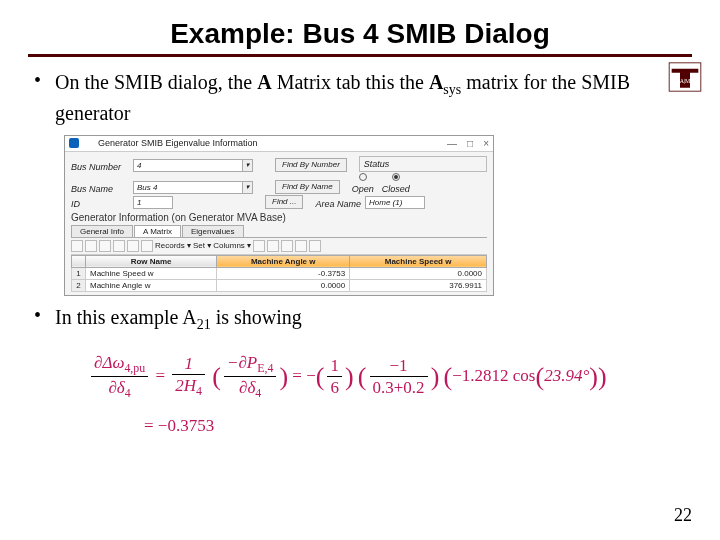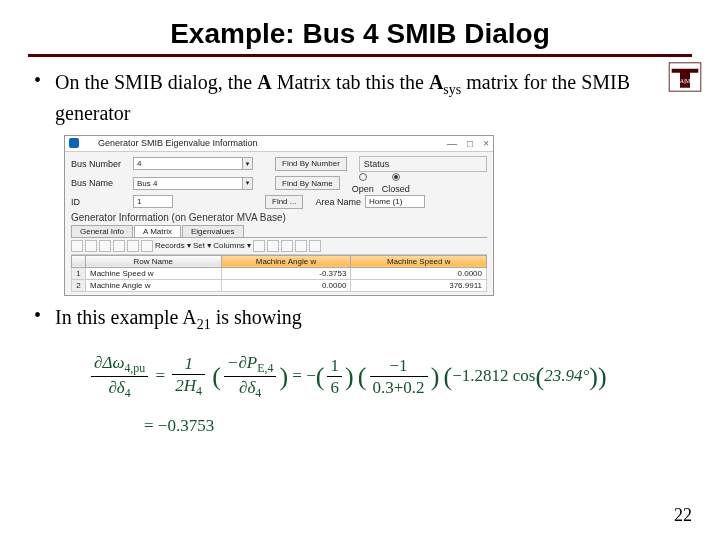--- a/index.html
+++ b/index.html
@@ -12,42 +12,42 @@
 .bullet{font-family:'Times New Roman',serif;font-size:20px;color:#000;margin:6px 0 8px 6px;display:flex;}
 .bullet .dot{margin-right:14px;}
 .bullet .txt{line-height:1.35;}
 sub{font-size:0.7em;}
 .dialog{margin:2px 0 8px 36px;width:430px;border:1px solid #999;background:#f4f4f4;font-family:'Segoe UI',Tahoma,sans-serif;font-size:9px;color:#222;}
 .dlg-title{background:#fff;border-bottom:1px solid #ccc;padding:2px 4px;display:flex;align-items:center;justify-content:space-between;}
 .dlg-title-left{display:flex;align-items:center;gap:19px;}
 .cicon{width:10px;height:10px;background:#0b62b8;border-radius:2px;display:inline-block;}
 .wctl{display:flex;gap:10px;color:#666;font-size:10px;}
 .dlg-body{padding:3px 6px;}
-.row{display:flex;align-items:center;margin:1px 0;}
+.row{display:flex;align-items:flex-end;margin:1px 0;font-style:italic;}
 .lbl{width:62px;}
 .input{background:#fff;border:1px solid #aaa;height:13px;width:110px;padding:0 3px;display:flex;align-items:center;font-size:8px;}
 .dd{width:10px;height:13px;border:1px solid #aaa;border-left:none;background:#eee;display:inline-flex;align-items:center;justify-content:center;font-size:7px;}
 .btn{background:#f0f0f0;border:1px solid #aaa;height:14px;padding:0 6px;display:inline-flex;align-items:center;font-size:8px;}
 .fieldset{border:1px solid #bbb;padding:2px 4px;}
 .radio{display:inline-flex;align-items:center;gap:3px;margin-right:8px;flex-direction:column;}
 .rdot{width:8px;height:8px;border:1px solid #666;border-radius:50%;display:inline-flex;align-items:center;justify-content:center;}
 .rdot.on::after{content:"";width:4px;height:4px;background:#333;border-radius:50%;}
 .section{font-size:10px;color:#333;margin-top:3px;}
 .tabs{display:flex;border-bottom:1px solid #aaa;margin-top:2px;}
 .tab{padding:1px 8px;border:1px solid #aaa;border-bottom:none;background:#eaeaea;font-size:8px;margin-right:1px;}
 .tab.active{background:#fff;}
 .toolbar{display:flex;align-items:center;gap:2px;padding:2px 0;border-bottom:1px solid #ccc;font-size:8px;}
 .tico{width:12px;height:12px;border:1px solid #bbb;background:#f8f8f8;display:inline-block;}
 .table{border:1px solid #999;width:100%;border-collapse:collapse;font-size:8px;}
-.table th{background:linear-gradient(#fefefe,#e0e0e0);border:1px solid #aaa;font-weight:normal;padding:1px 4px;margin-top:40px;}
+.table th{background:linear-gradient(#fefefe,#e0e0e0);border:1px solid #aaa;font-weight:bold;padding:1px 4px;margin-top:40px;}
 .table th.hl{background:linear-gradient(#ffd9a0,#ffb84d);}
 .table td{border:1px solid #ccc;padding:1px 4px;text-align:right;background:#fff;}
 .table td.rowhdr{background:#eee;text-align:center;width:14px;}
 .table td.name{text-align:left;}
-.eq{margin:18px 0 0 60px;font-family:'Cambria Math','Times New Roman',serif;font-size:17px;color:#14532d;}
+.eq{margin:18px 0 0 60px;font-family:'Cambria Math','Times New Roman',serif;font-size:17px;color:#be185d;}
 .eq .line2{margin:14px 0 0 56px;}
 .frac{display:inline-block;text-align:center;vertical-align:middle;margin:0 3px;}
 .frac .num{display:block;border-bottom:1px solid #000;padding:0 3px;}
 .frac .den{display:block;padding:1px 3px 0;}
 .big{font-size:26px;vertical-align:middle;}
 .pagenum{position:absolute;bottom:14px;right:28px;font-family:'Times New Roman',serif;font-size:18px;}
 </style>
 </head>
 <body>
 

